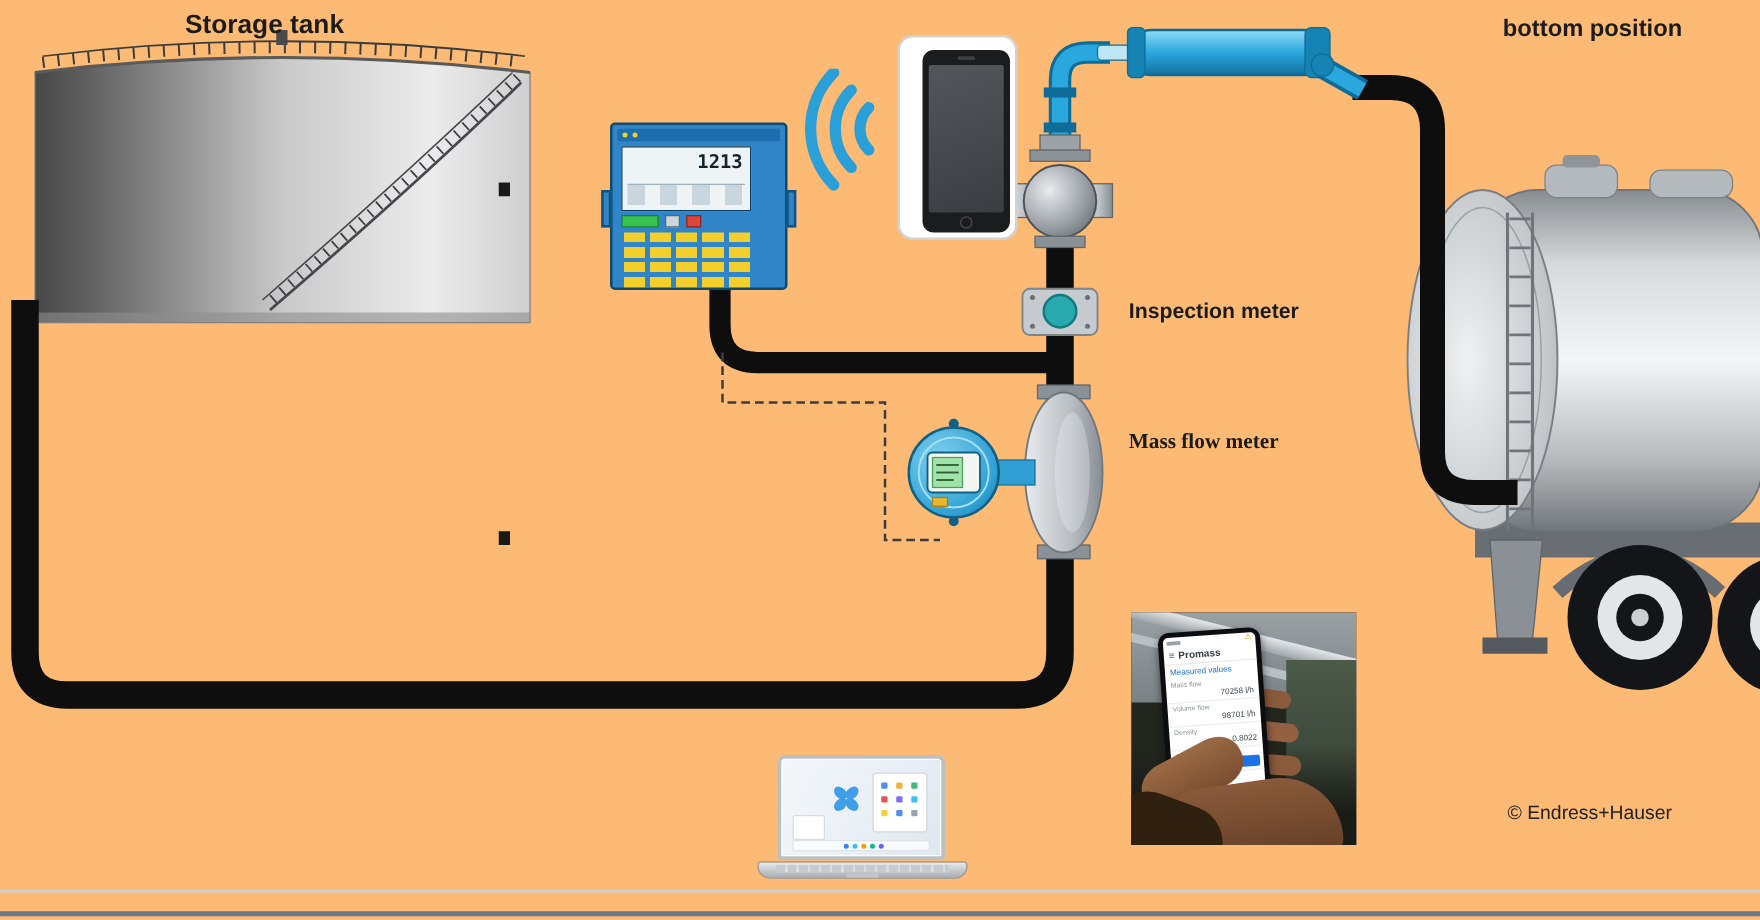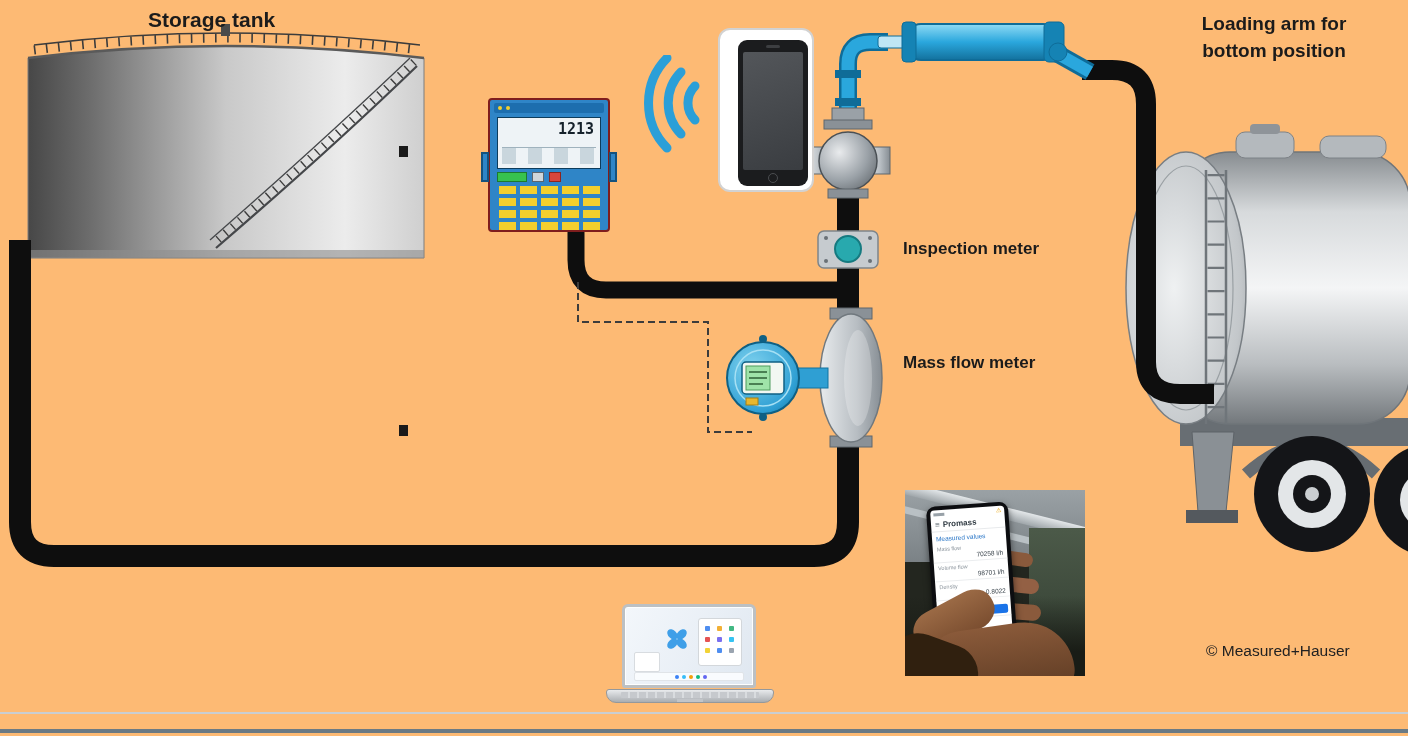--- a/index.html
+++ b/index.html
@@ -10,26 +10,26 @@
     font-family: "Liberation Sans", sans-serif;
   }
   svg.layer { position: absolute; left: 0; top: 0; }
 
   
   .label { position: absolute; color: #1b1b1b; font-weight: 600; }
   .lbl-storage { left: 148px; top: 8px; font-size: 21px; }
   .lbl-loading-arm { left: 1158px; top: 10px; width: 232px; text-align: center; font-size: 19px; line-height: 27px; }
   .lbl-ball-valve { left: 884px; top: 128px; width: 178px; text-align: center; font-size: 17px; line-height: 23px; }
   .lbl-inspection { left: 903px; top: 239px; font-size: 17px; }
-  .lbl-massflow { left: 903px; top: 353px; font-size: 17px; }
+  .lbl-massflow { left: 903px; top: 343px; font-size: 17px; font-family: Liberation Serif, serif; }
   .lbl-copyright { left: 1206px; top: 642px; font-size: 15.5px; font-weight: 500; color: #222; }
 
   
-  .controller { position: absolute; left: 488px; top: 98px; width: 122px; height: 134px;
-    background: #2f85c7; border: 2px solid #7f1d1d; border-radius: 4px; }
+  .controller { position: absolute; left: 488px; top: 98px; width: 142px; height: 134px;
+    background: #2f85c7; border: 2px solid #0c4a6e; border-radius: 4px; }
   .ctrl-ear { position: absolute; top: 52px; width: 8px; height: 30px; background: #2f85c7; border: 2px solid #14527e; }
   .ctrl-ear.left { left: -9px; } .ctrl-ear.right { right: -9px; }
   .ctrl-top { position: absolute; left: 4px; right: 4px; top: 3px; height: 10px; background: #1d6eae;
     border-radius: 2px; display: flex; gap: 4px; align-items: center; padding: 0 4px; }
   .ctrl-top .dot { width: 4px; height: 4px; background: #f3cf2d; border-radius: 50%; }
   .ctrl-display { position: absolute; left: 7px; top: 17px; width: 104px; height: 52px;
     background: #eef3f6; border: 1px solid #0d3c5c; }
   .ctrl-value { text-align: right; padding: 2px 6px 0 0; font-family: "DejaVu Sans Mono", monospace;
     font-size: 15px; font-weight: bold; color: #15212b; }
   .ctrl-subrow { position: absolute; left: 4px; right: 4px; bottom: 4px; height: 17px;
@@ -269,28 +269,27 @@
       <line x1="749" y1="384" x2="763" y2="384" stroke="#2e5f37" stroke-width="1.5"></line>
       <circle cx="763" cy="339" r="4" fill="#0f6084"></circle>
       <circle cx="763" cy="417" r="4" fill="#0f6084"></circle>
       <rect x="746" y="398" width="12" height="7" fill="#e8b72e" stroke="#a57f12"></rect>
     </g>
   </svg>
 
   <div class="label lbl-storage">Storage tank</div>
 
   <div class="label lbl-loading-arm">
-    <div>Loading arm for</div>
     <div>bottom position</div>
   </div>
 
 
   <div class="label lbl-inspection">Inspection meter</div>
   <div class="label lbl-massflow">Mass flow meter</div>
-  <div class="label lbl-copyright">© Measured+Hauser</div>
+  <div class="label lbl-copyright">© Endress+Hauser</div>
 
   <div class="controller">
     <div class="ctrl-ear left"></div>
     <div class="ctrl-ear right"></div>
     <div class="ctrl-top">
         <span class="dot"></span>
         <span class="dot"></span>
       </div>
     <div class="ctrl-display">
       <div class="ctrl-value">1213</div>

